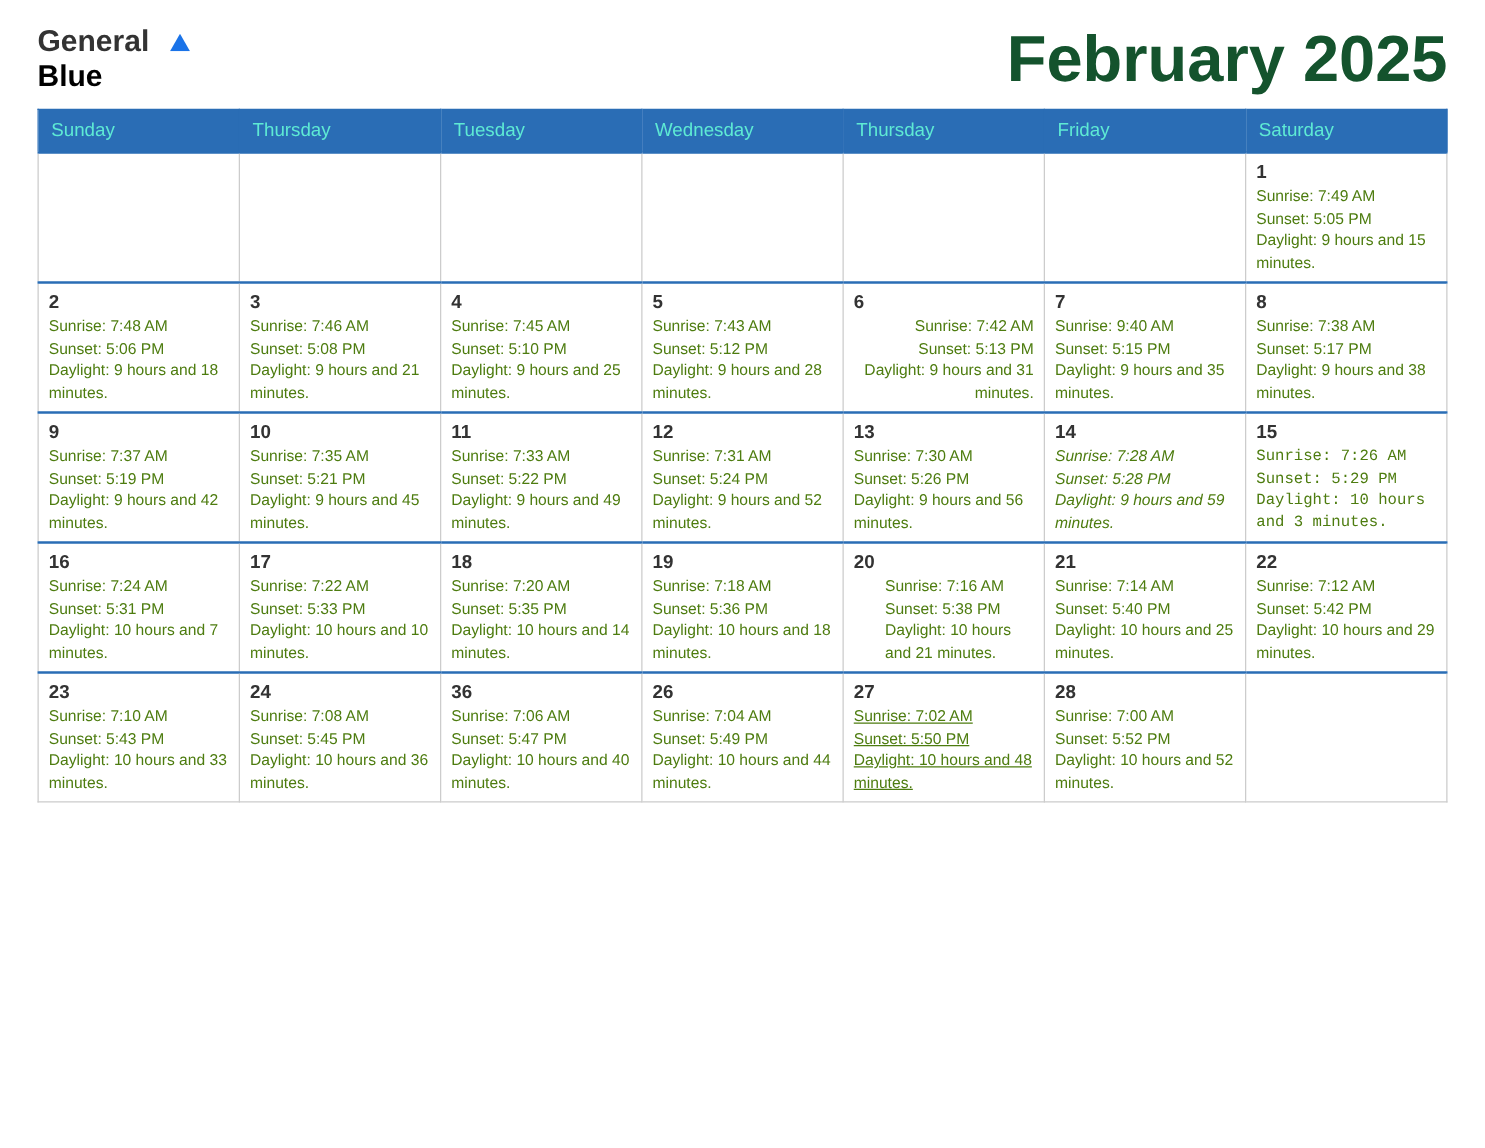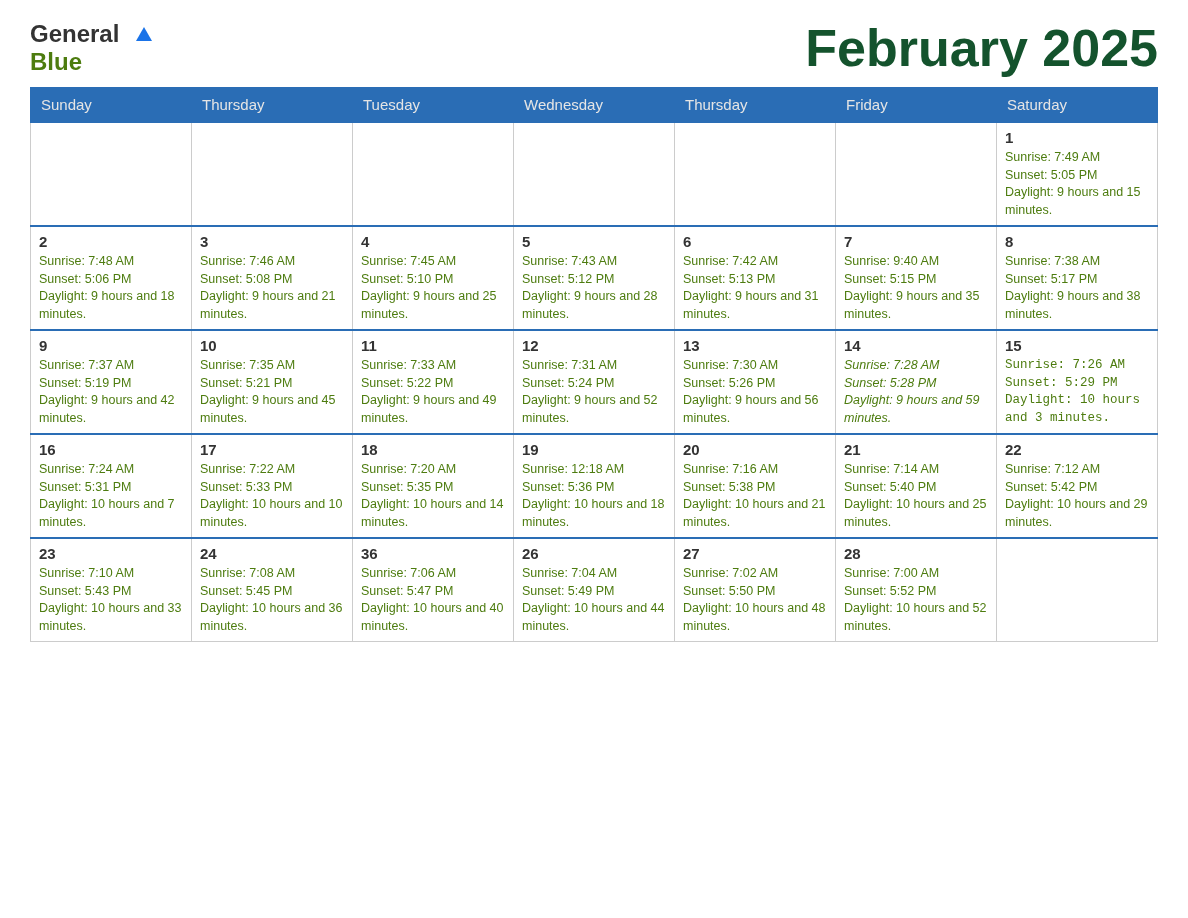--- a/index.html
+++ b/index.html
@@ -36,21 +36,21 @@
       color: #444;
       margin-top: 4px;
     }
     .calendar {
       width: 100%;
       border-collapse: collapse;
       margin-top: 10px;
     }
     .calendar th {
       background-color: #2a6db5;
-      color: #e5e5e5;
+      color: #5eead4;
       font-size: 15px;
       font-weight: normal;
       padding: 8px 10px;
       text-align: left;
       border: 1px solid #2a6db5;
     }
     .calendar td {
       width: calc(100% / 7);
       vertical-align: top;
       padding: 6px 8px;
@@ -82,21 +82,21 @@
       display: flex;
       align-items: center;
       gap: 16px;
     }
     .logo-general {
       font-size: 24px;
       font-weight: bold;
       color: #333;
     }
     .logo-line2 {
-      color: #4d7c0f;
+      color: #000000;
       font-size: 24px;
       font-weight: bold;
     }
   </style>
 </head>
 <body>
 
 <div class="header">
   <div class="logo">
     <div class="logo-wrapper">
@@ -161,21 +161,21 @@
 Daylight: 9 hours and 25 minutes.</div>
         </td>
         <td>
           <span class="day-number">5</span>
           <div class="day-info" style="white-space: pre-line;">Sunrise: 7:43 AM
 Sunset: 5:12 PM
 Daylight: 9 hours and 28 minutes.</div>
         </td>
         <td>
           <span class="day-number">6</span>
-          <div class="day-info" style="white-space: pre-line;">Sunrise: 7:42 AM
+          <div class="day-info" style="white-space: pre-line; text-align: right;">Sunrise: 7:42 AM
 Sunset: 5:13 PM
 Daylight: 9 hours and 31 minutes.</div>
         </td>
         <td>
           <span class="day-number">7</span>
           <div class="day-info" style="white-space: pre-line;">Sunrise: 9:40 AM
 Sunset: 5:15 PM
 Daylight: 9 hours and 35 minutes.</div>
         </td>
         <td>
@@ -243,27 +243,27 @@
 Daylight: 10 hours and 10 minutes.</div>
         </td>
         <td>
           <span class="day-number">18</span>
           <div class="day-info" style="white-space: pre-line;">Sunrise: 7:20 AM
 Sunset: 5:35 PM
 Daylight: 10 hours and 14 minutes.</div>
         </td>
         <td>
           <span class="day-number">19</span>
-          <div class="day-info" style="white-space: pre-line;">Sunrise: 12:18 AM
+          <div class="day-info" style="white-space: pre-line;">Sunrise: 7:18 AM
 Sunset: 5:36 PM
 Daylight: 10 hours and 18 minutes.</div>
         </td>
         <td>
           <span class="day-number">20</span>
-          <div class="day-info" style="white-space: pre-line;">Sunrise: 7:16 AM
+          <div class="day-info" style="white-space: pre-line; margin-left: 25px;">Sunrise: 7:16 AM
 Sunset: 5:38 PM
 Daylight: 10 hours and 21 minutes.</div>
         </td>
         <td>
           <span class="day-number">21</span>
           <div class="day-info" style="white-space: pre-line;">Sunrise: 7:14 AM
 Sunset: 5:40 PM
 Daylight: 10 hours and 25 minutes.</div>
         </td>
         <td>
@@ -293,21 +293,21 @@
 Daylight: 10 hours and 40 minutes.</div>
         </td>
         <td>
           <span class="day-number">26</span>
           <div class="day-info" style="white-space: pre-line;">Sunrise: 7:04 AM
 Sunset: 5:49 PM
 Daylight: 10 hours and 44 minutes.</div>
         </td>
         <td>
           <span class="day-number">27</span>
-          <div class="day-info" style="white-space: pre-line;">Sunrise: 7:02 AM
+          <div class="day-info" style="white-space: pre-line; text-decoration: underline;">Sunrise: 7:02 AM
 Sunset: 5:50 PM
 Daylight: 10 hours and 48 minutes.</div>
         </td>
         <td>
           <span class="day-number">28</span>
           <div class="day-info" style="white-space: pre-line;">Sunrise: 7:00 AM
 Sunset: 5:52 PM
 Daylight: 10 hours and 52 minutes.</div>
         </td>
         <td class="empty-cell"></td>

